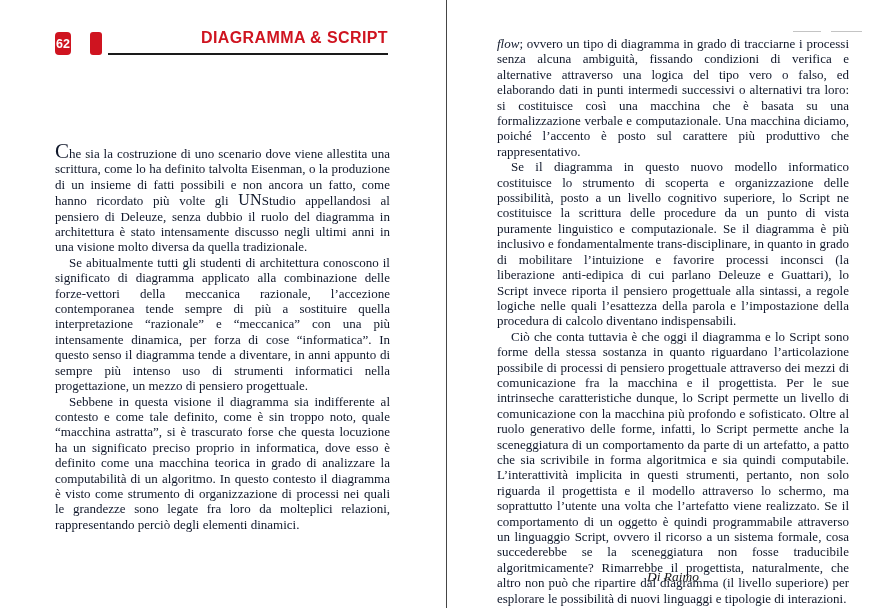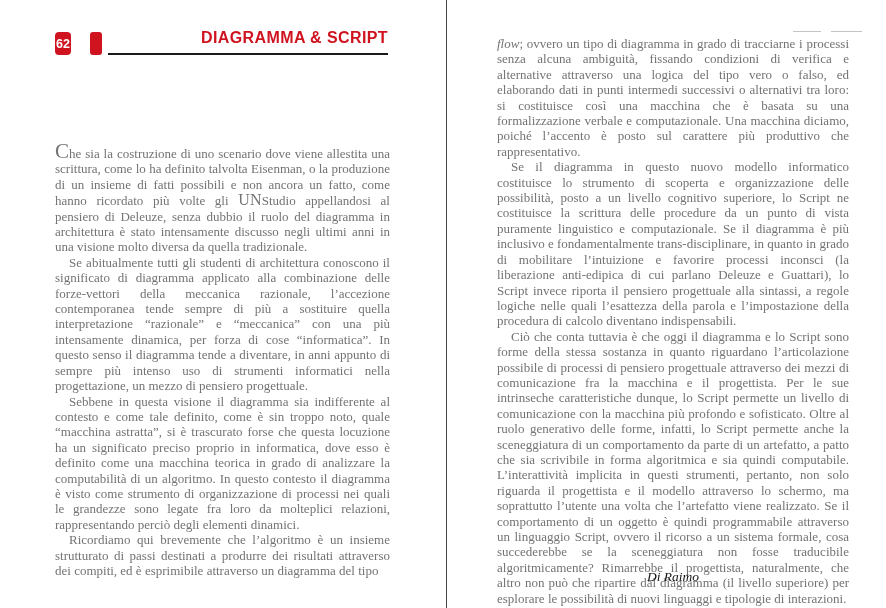--- a/index.html
+++ b/index.html
@@ -56,21 +56,21 @@
     letter-spacing: 0.4px;
     color: var(--accent, #cf1420);
     white-space: nowrap;
   }
   
   .body-text {
     position: absolute;
     text-align: justify;
     font-size: 13px;
     line-height: 15.4px;
-    color: #737373;
+    color: #0f172a;
   }
   .left-body  { left: 55px;  top: 146px; width: 335px; }
   .right-body { left: 497px; top: 36px;  width: 352px; }
   .para { margin: 0; }
   .para.indent { text-indent: 14px; }
   .leadcap {
     font-size: 21px;
     line-height: 1px;
   }
   .it { font-style: italic; }
@@ -114,21 +114,20 @@
 
   <div class="page-left">
     <span class="badge badge-num">62</span>
     <span class="badge badge-small"></span>
     <span class="header-rule"></span>
     <span class="header-title">DIAGRAMMA &amp; SCRIPT</span>
     <div class="body-text left-body">
         <p class="para"><span class="leadcap">C</span><span>he sia la costruzione di uno scenario dove viene allestita una scrittura, come lo ha definito talvolta Eisenman, o la produzione di un insieme di fatti possibili e non ancora un fatto, come hanno ricordato più volte gli </span><span class="sc">UN</span><span>Studio appellandosi al pensiero di Deleuze, senza dubbio il ruolo del diagramma in architettura è stato intensamente discusso negli ultimi anni in una visione molto diversa da quella tradizionale.</span></p>
         <p class="para indent"><span>Se abitualmente tutti gli studenti di architettura conoscono il significato di diagramma applicato alla combinazione delle forze-vettori della meccanica razionale, l’accezione contemporanea tende sempre di più a sostituire quella interpretazione “razionale” e “meccanica” con una più intensamente dinamica, per forza di cose “informatica”. In questo senso il diagramma tende a diventare, in anni appunto di sempre più intenso uso di strumenti informatici nella progettazione, un mezzo di pensiero progettuale.</span></p>
         <p class="para indent"><span>Sebbene in questa visione il diagramma sia indifferente al contesto e come tale definito, come è sin troppo noto, quale “macchina astratta”, si è trascurato forse che questa locuzione ha un significato preciso proprio in informatica, dove esso è definito come una macchina teorica in grado di analizzare la computabilità di un algoritmo. In questo contesto il diagramma è visto come strumento di organizzazione di processi nei quali le grandezze sono legate fra loro da molteplici relazioni, rappresentando perciò degli elementi dinamici.</span></p>
-        <p class="para indent"><span>Ricordiamo qui brevemente che l’algoritmo è un insieme strutturato di passi destinati a produrre dei risultati attraverso dei compiti, ed è esprimibile attraverso un diagramma del tipo</span></p>
       </div>
   </div>
 
   <div class="gutter"></div>
 
   <div class="page-right">
     <div class="scan-mark"></div>
     <div class="body-text right-body">
         <p class="para"><span class="it">flow</span><span>; ovvero un tipo di diagramma in grado di tracciarne i processi senza alcuna ambiguità, fissando condizioni di verifica e alternative attraverso una logica del tipo vero o falso, ed elaborando dati in punti intermedi successivi o alternativi tra loro: si costituisce così una macchina che è basata su una formalizzazione verbale e computazionale. Una macchina diciamo, poiché l’accento è posto sul carattere più produttivo che rappresentativo.</span></p>
         <p class="para indent"><span>Se il diagramma in questo nuovo modello informatico costituisce lo strumento di scoperta e organizzazione delle possibilità, posto a un livello cognitivo superiore, lo Script ne costituisce la scrittura delle procedure da un punto di vista puramente linguistico e computazionale. Se il diagramma è più inclusivo e fondamentalmente trans-disciplinare, in quanto in grado di mobilitare l’intuizione e favorire processi inconsci (la liberazione anti-edipica di cui parlano Deleuze e Guattari), lo Script invece riporta il pensiero progettuale alla sintassi, a regole logiche nelle quali l’esattezza della parola e l’impostazione della procedura di calcolo diventano indispensabili.</span></p>

